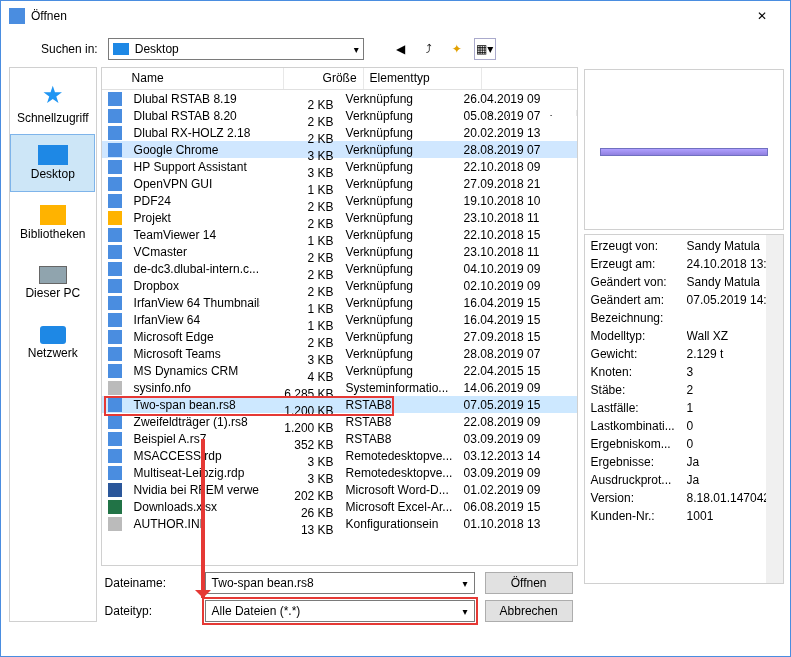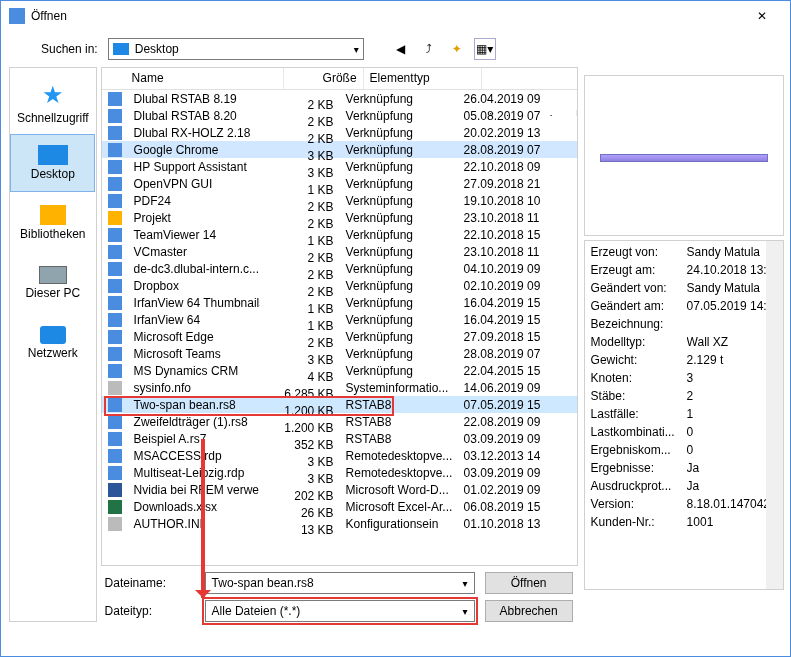--- a/index.html
+++ b/index.html
@@ -47,21 +47,21 @@
 .fico.xls { background: #217346; }
 .fico.rs { background: #4a8de0; }
 .fico.txt { background: #bbb; }
 .red-box { position: absolute; border: 2px solid #e53935; pointer-events: none; }
 .arrow-red { position: absolute; width: 4px; background: #e53935; left: 200px; top: 438px; height: 159px; z-index: 5; pointer-events: none; }
 .arrow-red::after { content: ""; position: absolute; bottom: -8px; left: -6px; border: 8px solid transparent; border-top-color: #e53935; }
 .bottom { padding: 6px 4px 0 4px; display: grid; grid-template-columns: 90px 270px 88px; gap: 6px 10px; align-items: center; }
 .txtcombo { height: 22px; border: 1px solid #7a7a7a; display: flex; align-items: center; padding: 0 6px; background: #fff; }
 .txtcombo .arrow { margin-left: auto; font-size: 10px; }
 .btn { height: 22px; border: 1px solid #adadad; background: #e1e1e1; display: flex; align-items: center; justify-content: center; cursor: pointer; }
-.right { width: 213px; margin: 8px 6px 0 6px; display: flex; flex-direction: column; }
+.right { width: 213px; margin: 2px 6px 0 6px; display: flex; flex-direction: column; }
 .preview { border: 1px solid #d0d0d0; height: 161px; position: relative; background: #fff; }
 .preview-beam { position: absolute; left: 15px; right: 15px; top: 78px; height: 8px; background: linear-gradient(#b0a0ff, #9080e0); border: 1px solid #7070c0; }
 .meta { border: 1px solid #d0d0d0; margin-top: 4px; height: 350px; overflow-y: auto; padding: 4px 2px; position: relative; }
 .metarow { display: flex; height: 18px; }
 .metarow .k { width: 100px; padding-left: 4px; white-space: nowrap; overflow: hidden; }
 .metarow .v { flex: 1; white-space: nowrap; overflow: hidden; }
 .vscroll-fake { position: absolute; right: 0; top: 0; bottom: 0; width: 17px; background: #f0f0f0; }
 </style>
 </head>
 <body>

